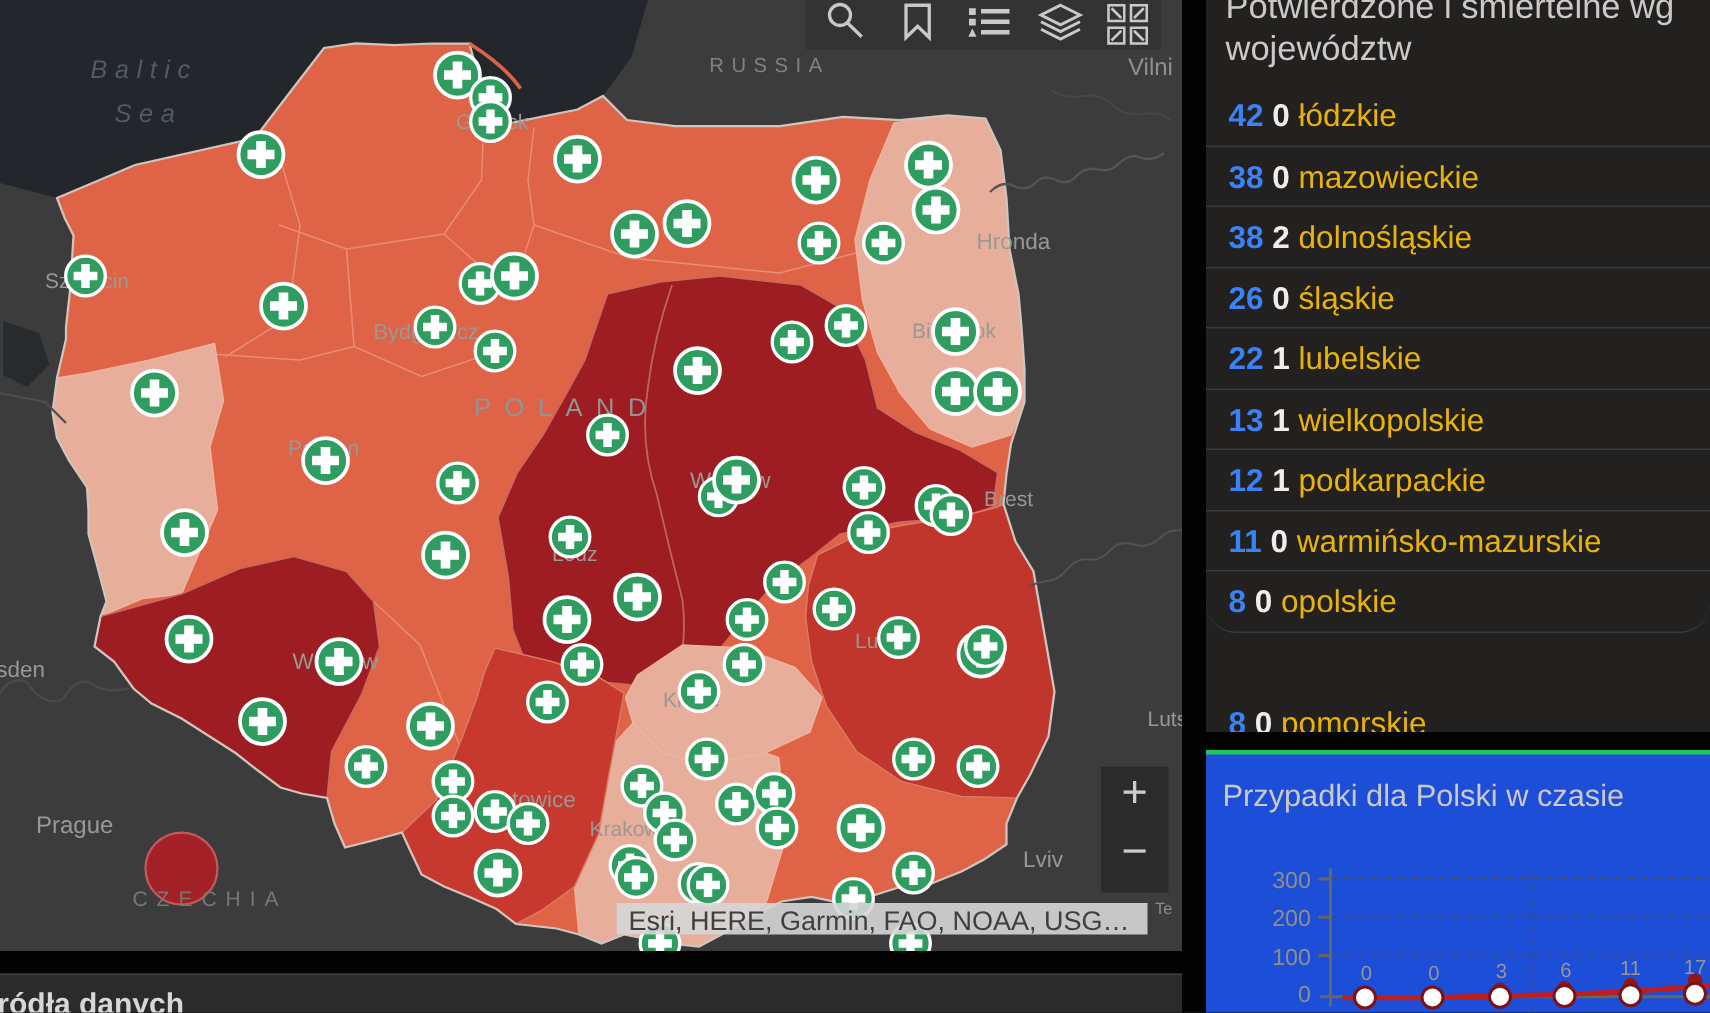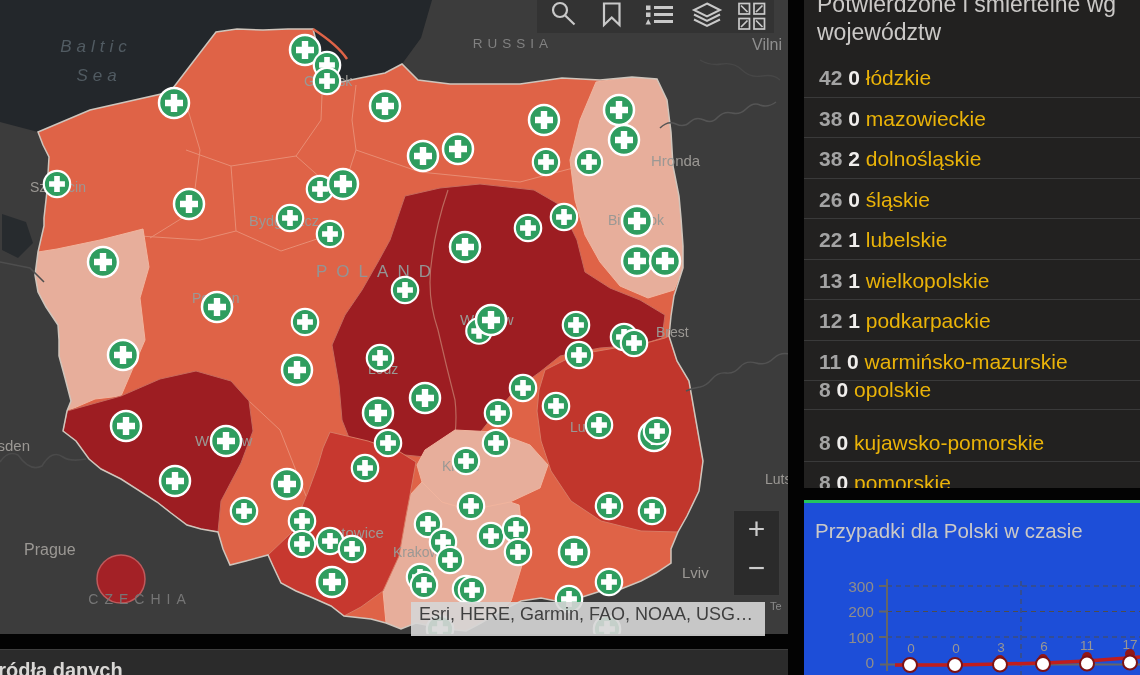--- a/index.html
+++ b/index.html
@@ -6,28 +6,28 @@
   body{font-family:"Liberation Sans", sans-serif;position:relative;}
   #map{position:absolute;left:0;top:0;width:788px;height:634px;background:#fef9c3;overflow:hidden;}
   #srcpanel{position:absolute;left:0;top:649px;width:788px;height:26px;background:#2b2b2b;border-top:1px solid #3e3e3e;overflow:hidden;}
   #srcpanel .t{position:absolute;left:-14px;top:9px;font-size:20px;font-weight:bold;color:#d9d7d5;}
   #listpanel{position:absolute;left:804px;top:0;width:336px;height:488px;background:#222120;overflow:hidden;padding-left:16px;}
   #chartpanel{position:absolute;left:804px;top:500px;width:393px;height:175px;background:#1d4ed8;border-top:3px solid #22c55e;overflow:hidden;}
   .ptitle{color:#cbc9c7;font-size:23px;line-height:28px;font-weight:400;}
   #listpanel .ptitle{position:absolute;left:13px;top:-10px;width:320px;}
   .row{position:absolute;left:0;width:336px;height:40.5px;border-bottom:1px solid #3a3a3a;font-size:21px;}
   .row .in{position:absolute;left:15px;top:10px;white-space:nowrap;}
-  .rn{color:#a3a3a3;font-weight:bold;}
+  .rn{color:#3b82f6;font-weight:bold;}
   .wn{color:#f0eeec;font-weight:bold;}
   .nm{color:#eab308;}
   #chartpanel .ptitle{position:absolute;left:11px;top:14px;font-size:20.5px;}
   .toolbar{position:absolute;left:537px;top:0;width:237px;height:33px;background:#333333;}
   .zoomctl{position:absolute;left:733px;top:510px;width:45px;height:84px;background:rgba(42,42,42,.95);border:1px solid #3d3d3d;}
   .zoomctl .zp{position:absolute;left:0;width:45px;text-align:center;color:#cccccc;font-size:30px;font-weight:400;}
-  .attrib{position:absolute;left:411px;top:602px;width:346px;height:34px;background:rgba(214,214,214,.9);color:#3f3f3f;font-size:18px;line-height:25px;padding-left:8px;white-space:nowrap;overflow:hidden;}
+  .attrib{position:absolute;left:411px;top:602px;width:346px;height:21px;background:rgba(214,214,214,.9);color:#3f3f3f;font-size:18px;line-height:25px;padding-left:8px;white-space:nowrap;overflow:hidden;}
   .attrib2{position:absolute;left:770px;top:600px;color:#8a8a8a;font-size:11px;}
 </style>
 </head>
 <body>
 <div id="map">
 <svg width="790" height="636" viewBox="0 0 790 636">
 <defs>
   <clipPath id="cp">
           <path d="M38,132 L90,110 L170,92 L196,58 L216,32 L237,29 L263,30 L288,29 L313,29 L318,48 L321,68 L324,80 L336,83 L360,78 L385,73 L402,64 L418,80 L450,84 L520,84 L562,78 L600,80 L632,77 L657,79 L667,100 L671,132 L673,166 L679,196 L681,218 L683,246 L683,268 L674,296 L671,316 L669,336 L677,361 L689,381 L696,421 L703,461 L699,491 L687,516 L678,532 L671,549 L671,563 L656,573 L641,581 L621,589 L601,591 L576,599 L561,602 L541,598 L521,601 L501,611 L481,623 L466,631 L446,629 L431,626 L416,623 L401,629 L386,623 L371,619 L344,616 L331,606 L313,598 L296,591 L281,583 L273,566 L268,555 L246,561 L230,565 L223,549 L218,532 L201,529 L187,525 L171,513 L157,502 L121,479 L101,469 L89,459 L76,441 L63,431 L67,411 L71,401 L65,378 L59,356 L59,340 L58,325 L46,307 L38,292 L35,275 L38,252 L44,226 L44,218 L47,191 L49,157 L43,145 Z"></path>
         </clipPath>
@@ -238,25 +238,22 @@
     </div>
   <div class="row" style="top:258.5px;">
       <div class="in"><span class="rn">13</span> <span class="wn">1</span> <span class="nm">wielkopolskie</span></div>
     </div>
   <div class="row" style="top:299px;">
       <div class="in"><span class="rn">12</span> <span class="wn">1</span> <span class="nm">podkarpackie</span></div>
     </div>
   <div class="row" style="top:339.5px;">
       <div class="in"><span class="rn">11</span> <span class="wn">0</span> <span class="nm">warmińsko-mazurskie</span></div>
     </div>
-  <div class="row" style="top:368px;">
+  <div class="row" style="top:380px;border-radius:20px;">
       <div class="in"><span class="rn">8</span> <span class="wn">0</span> <span class="nm">opolskie</span></div>
-    </div>
-  <div class="row" style="top:420.5px;">
-      <div class="in"><span class="rn">8</span> <span class="wn">0</span> <span class="nm">kujawsko-pomorskie</span></div>
     </div>
   <div class="row" style="top:461px;border-bottom:none;">
       <div class="in"><span class="rn">8</span> <span class="wn">0</span> <span class="nm">pomorskie</span></div>
     </div>
 </div>
 <div id="chartpanel">
   <div class="ptitle">Przypadki dla Polski w czasie</div>
   <svg width="336" height="175" style="position:absolute;left:0;top:0;">
     <g stroke="#4d4d4d" stroke-width="1" stroke-dasharray="5,4">
       <line x1="83" y1="83" x2="336" y2="83"></line>

